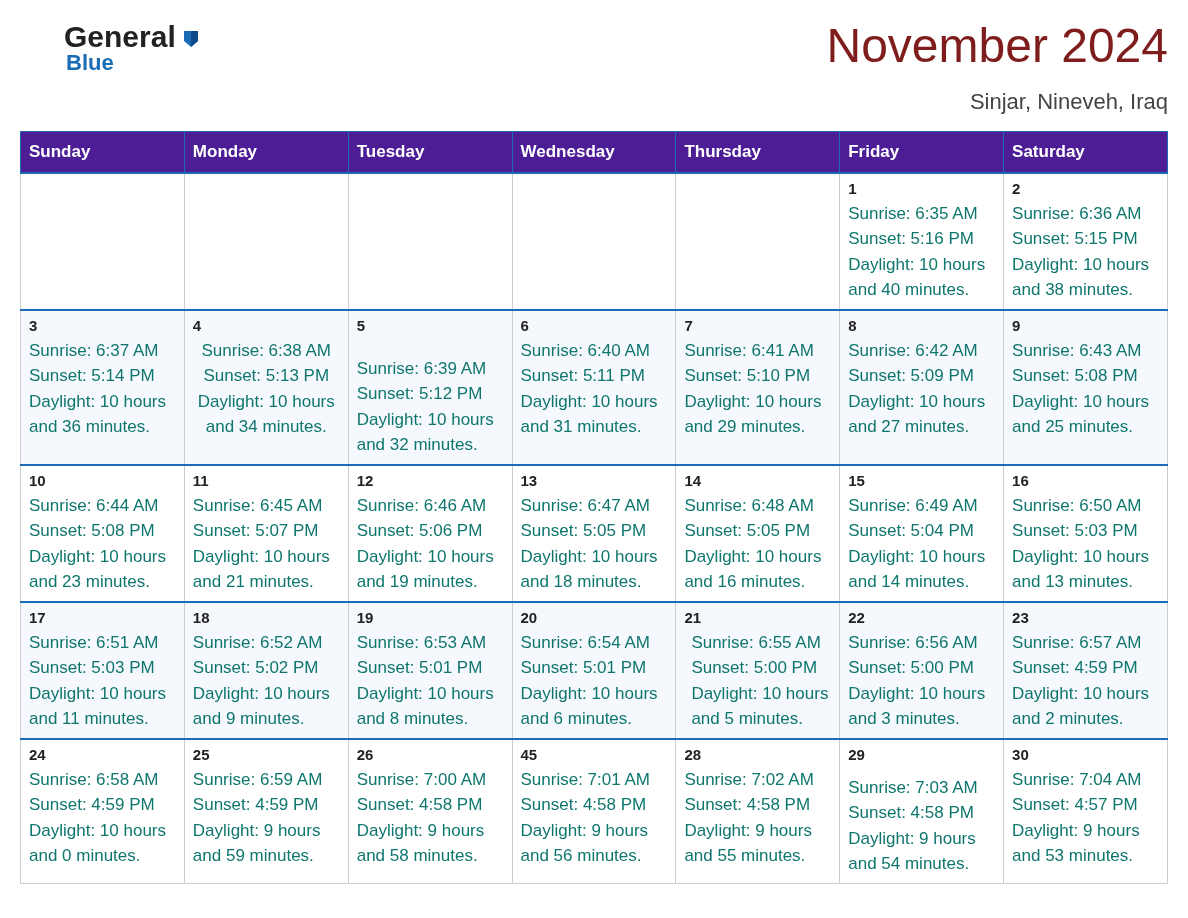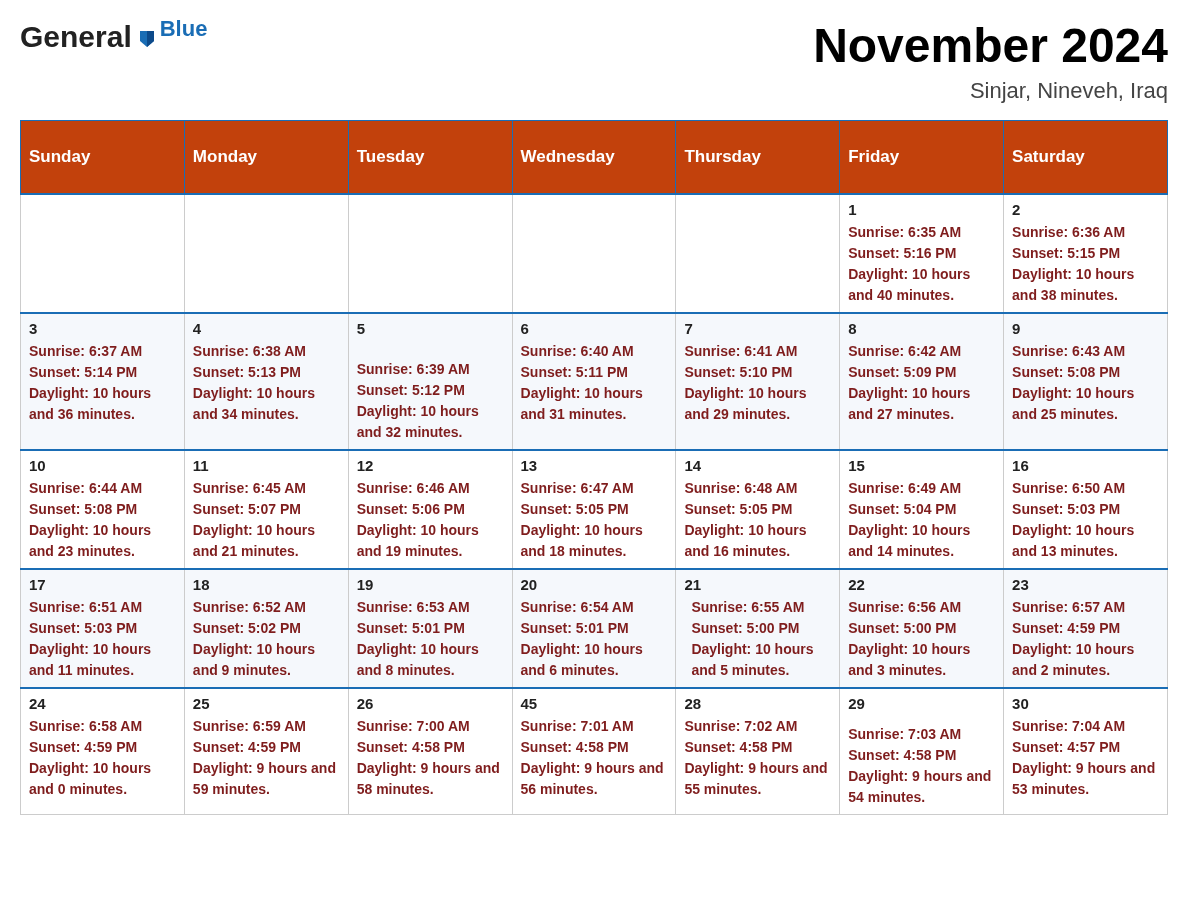--- a/index.html
+++ b/index.html
@@ -11,75 +11,75 @@
       min-height: 918px;
     }
     .header-area {
       display: flex;
       justify-content: space-between;
       align-items: flex-start;
       margin-bottom: 16px;
     }
     .logo {
       display: flex;
-      flex-direction: row;
+      flex-direction: column;
       align-items: flex-start;
+      margin-left: 44px;
     }
     .logo-icon {
       display: flex;
       align-items: center;
     }
     .title-area {
       text-align: right;
     }
     .month-title {
       font-size: 48px;
-      font-weight: bold;
-      color: #000000;
+      font-weight: normal;
+      color: #7f1d1d;
       line-height: 1.1;
       text-align: right;
     }
     .location {
       font-size: 22px;
       color: #444;
-      margin-top: 5px;
+      margin-top: 16px;
     }
     .calendar {
       width: 100%;
       border-collapse: collapse;
     }
     .calendar th {
-      background-color: #c2410c;
+      background-color: #4c1d95;
       color: #fff;
       font-size: 17px;
       font-weight: bold;
-      padding: 26px 8px;
+      padding: 10px 8px;
       text-align: left;
       border: 1px solid #1a6db5;
     }
     .calendar td {
       vertical-align: top;
       border: 1px solid #ccc;
       padding: 6px 8px;
       width: 14.28%;
       min-height: 100px;
       font-size: 13px;
       color: #333;
     }
     .day-number {
       font-size: 15px;
       font-weight: bold;
       color: #222;
       margin-bottom: 4px;
     }
     .day-info {
-      font-size: 14px;
-      color: #7f1d1d;
+      font-size: 17px;
+      color: #0f766e;
       line-height: 1.5;
-      font-weight: bold;
     }
     .empty-cell {
       background: #f9f9f9;
     }
     .calendar tbody tr:nth-child(odd) td {
       background-color: #fff;
     }
     .calendar tbody tr:nth-child(even) td {
       background-color: #f5f8fc;
     }
@@ -147,21 +147,21 @@
       </tr>
       <tr>
         <td>
           <div class="day-number">3</div>
           <div class="day-info" style="white-space: pre-line;">Sunrise: 6:37 AM
 Sunset: 5:14 PM
 Daylight: 10 hours and 36 minutes.</div>
         </td>
         <td>
           <div class="day-number">4</div>
-          <div class="day-info" style="white-space: pre-line;">Sunrise: 6:38 AM
+          <div class="day-info" style="white-space: pre-line; text-align: center;">Sunrise: 6:38 AM
 Sunset: 5:13 PM
 Daylight: 10 hours and 34 minutes.</div>
         </td>
         <td>
           <div class="day-number">5</div>
           <div class="day-info" style="white-space: pre-line; margin-top: 22px;">Sunrise: 6:39 AM
 Sunset: 5:12 PM
 Daylight: 10 hours and 32 minutes.</div>
         </td>
         <td>

